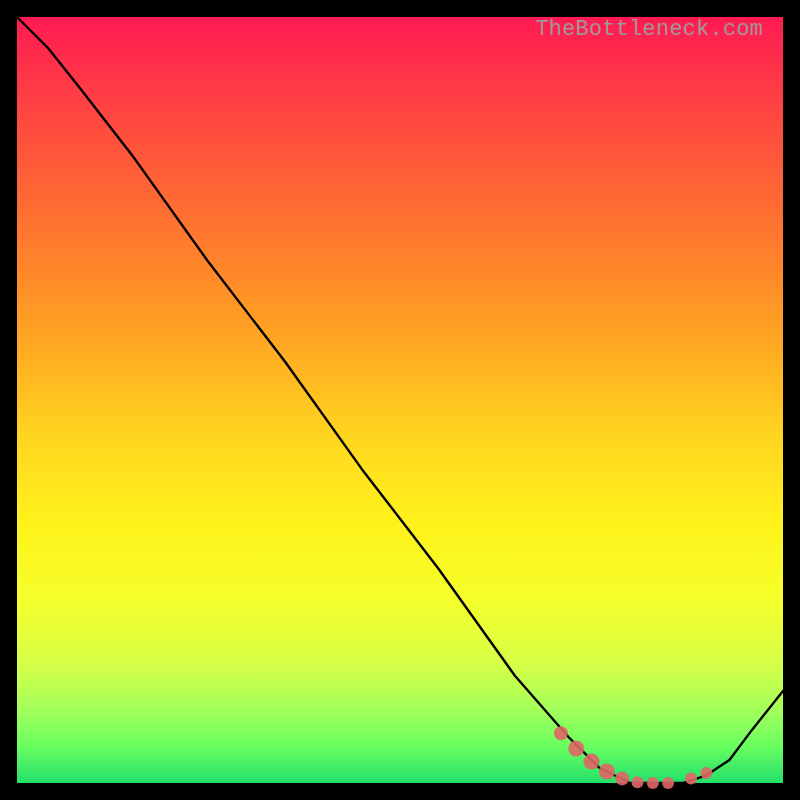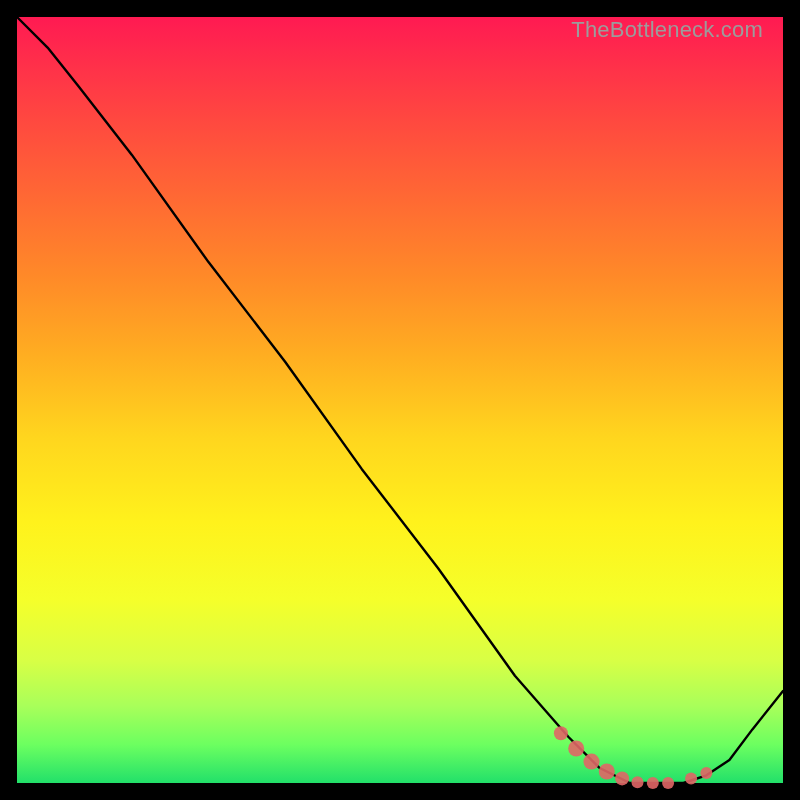--- a/index.html
+++ b/index.html
@@ -9,20 +9,21 @@
     height: 800px;
     background: #000;
     overflow: hidden;
     font-family: Arial, Helvetica, sans-serif;
   }
   .frame {
     position: relative;
     width: 777px;
     height: 800px;
     background: #000;
+    font-family: Liberation Mono, monospace;
   }
   .plot {
     position: absolute;
     left: 17px;
     top: 17px;
     width: 766px;
     height: 766px;
     
     background: linear-gradient(
       to bottom,

